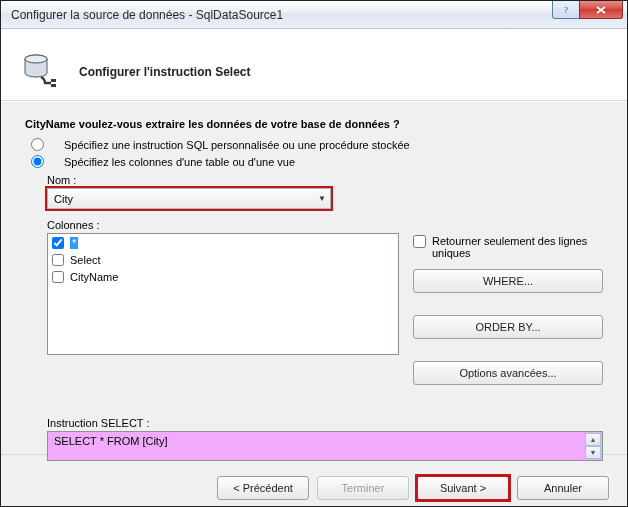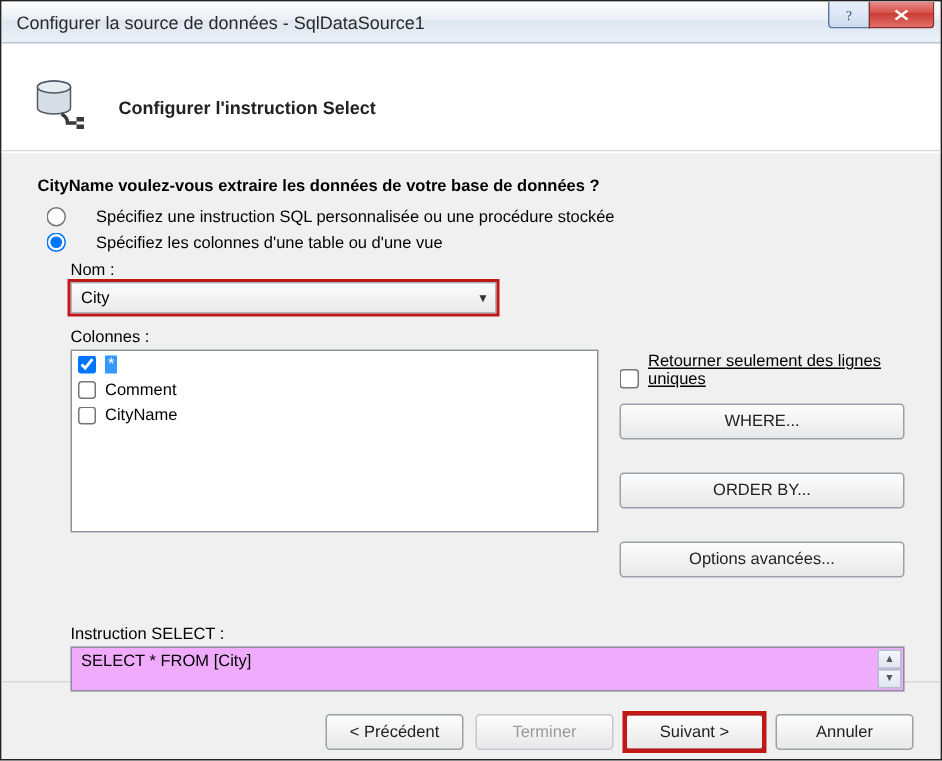--- a/index.html
+++ b/index.html
@@ -96,21 +96,21 @@
     display:flex; align-items:center; gap:6px;
     padding: 1px 4px; height:17px;
   }
   .list-item input { margin:0; height:12px; width:12px; }
   .list-item.selected .item-text {
     background:#3399ff; color:#fff; padding:0 2px;
   }
   .item-text { font-size:11px; }
 
   .right-col { flex:1; padding-top:0; }
-  .chk-row { display:flex; align-items:flex-end; gap:6px; margin: 2px 0 10px 0; text-decoration: underline; }
+  .chk-row { display:flex; align-items:flex-start; gap:6px; margin: 2px 0 10px 0; }
   .chk-row input { margin:0; }
   .side-btn {
     width: 190px; height: 24px; margin-bottom: 22px;
     background: linear-gradient(to bottom,#fdfdfd,#e8e8e8);
     border:1px solid #9aa0a7; border-radius:3px;
     display:flex; align-items:center; justify-content:center;
     font-size:11px; color:#222;
   }
 
   .select-lbl { margin-top: 10px; }
@@ -209,21 +209,21 @@
     <div class="lbl cols-lbl">Colonnes :</div>
 
     <div class="cols-area">
       <div class="listbox">
         <div class="list-item selected">
           <input type="checkbox" checked="" style="">
           <span class="item-text">*</span>
         </div>
         <div class="list-item">
           <input type="checkbox" style="">
-          <span class="item-text">Comment</span>
+          <span class="item-text">Select</span>
         </div>
         <div class="list-item">
           <input type="checkbox" style="">
           <span class="item-text">CityName</span>
         </div>
       </div>
 
       <div class="right-col">
         <label class="chk-row">
           <input type="checkbox" style="">

